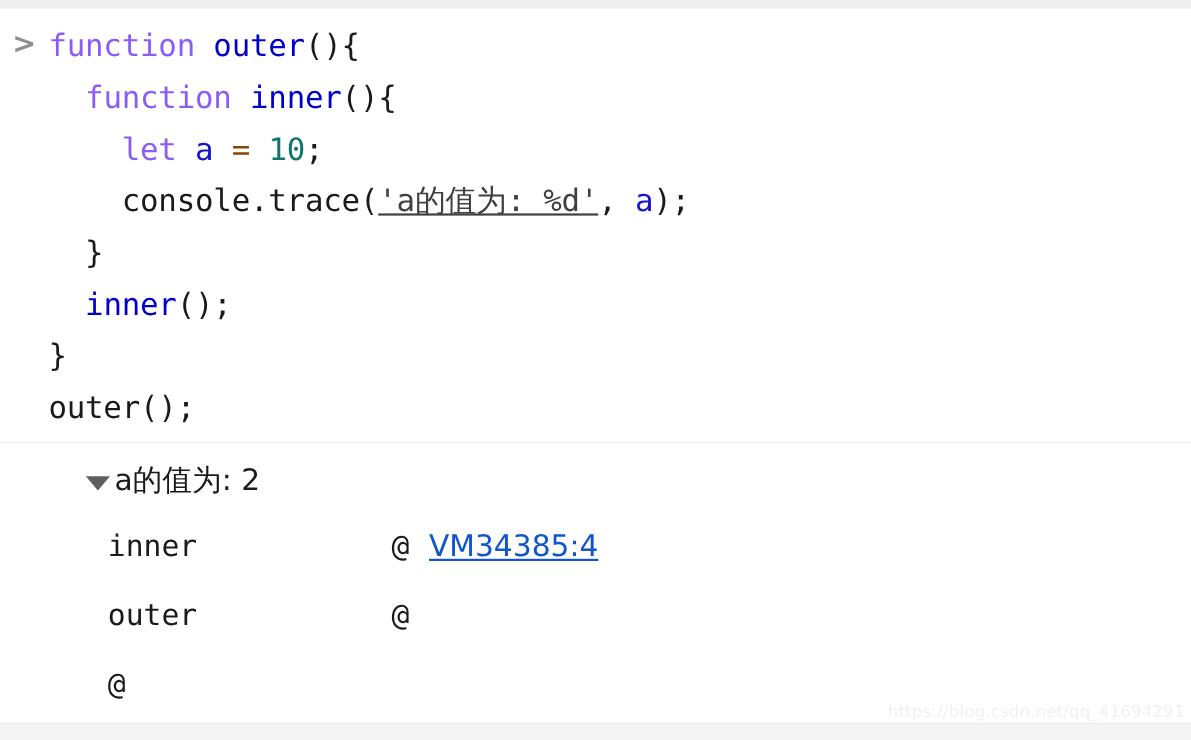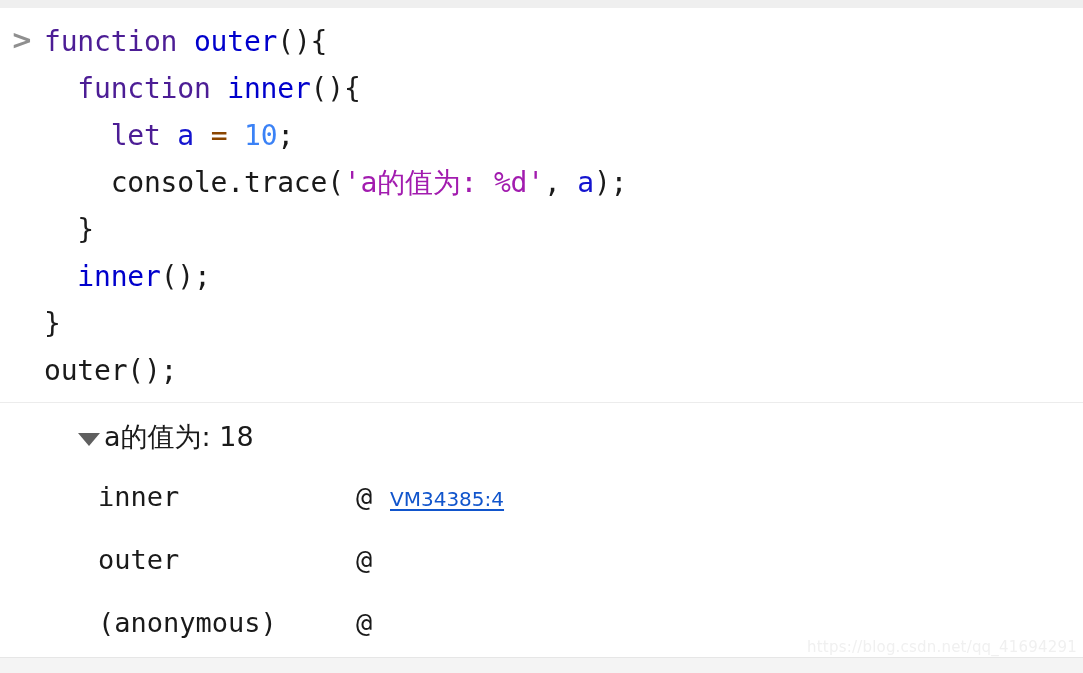--- a/index.html
+++ b/index.html
@@ -50,26 +50,26 @@
     font-family: "DejaVu Sans Mono", "Liberation Mono", monospace;
     font-size: 28px;
     line-height: 47px;
     color: #1a1a1a;
     white-space: pre;
     letter-spacing: -0.2px;
   }
   .code-line { white-space: pre; }
 
   
-  .tok-kw      { color: #4c1d95; }
+  .tok-kw      { color: #8b5cf6; }
   .tok-fnname  { color: #0000cc; }
-  .tok-num     { color: #3b82f6; }
+  .tok-num     { color: #0f766e; }
   .tok-var     { color: #1414cf; }
   .tok-op      { color: #8a4500; }
-  .tok-str     { color: #a21caf; }
+  .tok-str     { color: #404040; text-decoration: underline; }
   .tok-plain   { color: #1a1a1a; }
 
   
   .divider {
     height: 1px;
     background: #ececec;
     width: 100%;
   }
 
   
@@ -116,21 +116,21 @@
     flex: 0 0 258px;
   }
   .stack-at {
     font-family: "DejaVu Sans Mono", "Liberation Mono", monospace;
     font-size: 27px;
     color: #1a1a1a;
     flex: 0 0 34px;
   }
   .stack-link {
     font-family: "DejaVu Sans", "Liberation Sans", sans-serif;
-    font-size: 20px;
+    font-size: 27px;
     color: #1155cc;
     text-decoration: underline;
     text-underline-offset: 3px;
     cursor: pointer;
     white-space: pre;
     text-align: center;
   }
 
   
   .bottom-divider {
@@ -174,35 +174,34 @@
     <div class="prompt-chevron">&gt;</div>
     <div class="code-block"><div class="code-line"><span class="tok-kw">function</span><span class="tok-plain"> </span><span class="tok-fnname">outer</span><span class="tok-plain">(){</span></div><div class="code-line"><span>  </span><span class="tok-kw">function</span><span class="tok-plain"> </span><span class="tok-fnname">inner</span><span class="tok-plain">(){</span></div><div class="code-line"><span>    </span><span class="tok-kw">let</span><span class="tok-plain"> </span><span class="tok-var">a</span><span class="tok-plain"> </span><span class="tok-op">=</span><span class="tok-plain"> </span><span class="tok-num">10</span><span class="tok-plain">;</span></div><div class="code-line"><span>    </span><span class="tok-plain">console.trace(</span><span class="tok-str">'a的值为: %d'</span><span class="tok-plain">, </span><span class="tok-var">a</span><span class="tok-plain">);</span></div><div class="code-line"><span>  </span><span class="tok-plain">}</span></div><div class="code-line"><span>  </span><span class="tok-fnname">inner</span><span class="tok-plain">();</span></div><div class="code-line"><span class="tok-plain">}</span></div><div class="code-line"><span class="tok-plain">outer();</span></div></div>
   </div>
 
   <div class="divider"></div>
 
   <div class="output-group">
 
     <div class="trace-header">
       <span class="disclosure-triangle"></span>
-      <span class="trace-message">a的值为: 18</span>
+      <span class="trace-message">a的值为: 2</span>
     </div>
 
     <div class="stack-list">
         <div class="stack-row">
           <span class="stack-fn">inner</span>
           <span class="stack-at">@</span>
           <a class="stack-link">VM34385:4</a>
         </div>
         <div class="stack-row">
           <span class="stack-fn">outer</span>
           <span class="stack-at">@</span>
         </div>
         <div class="stack-row">
-          <span class="stack-fn">(anonymous)</span>
           <span class="stack-at">@</span>
         </div>
       </div>
 
   </div>
 
 </div>
 
 <div class="bottom-divider"></div>
 <div class="bottom-strip"></div>

